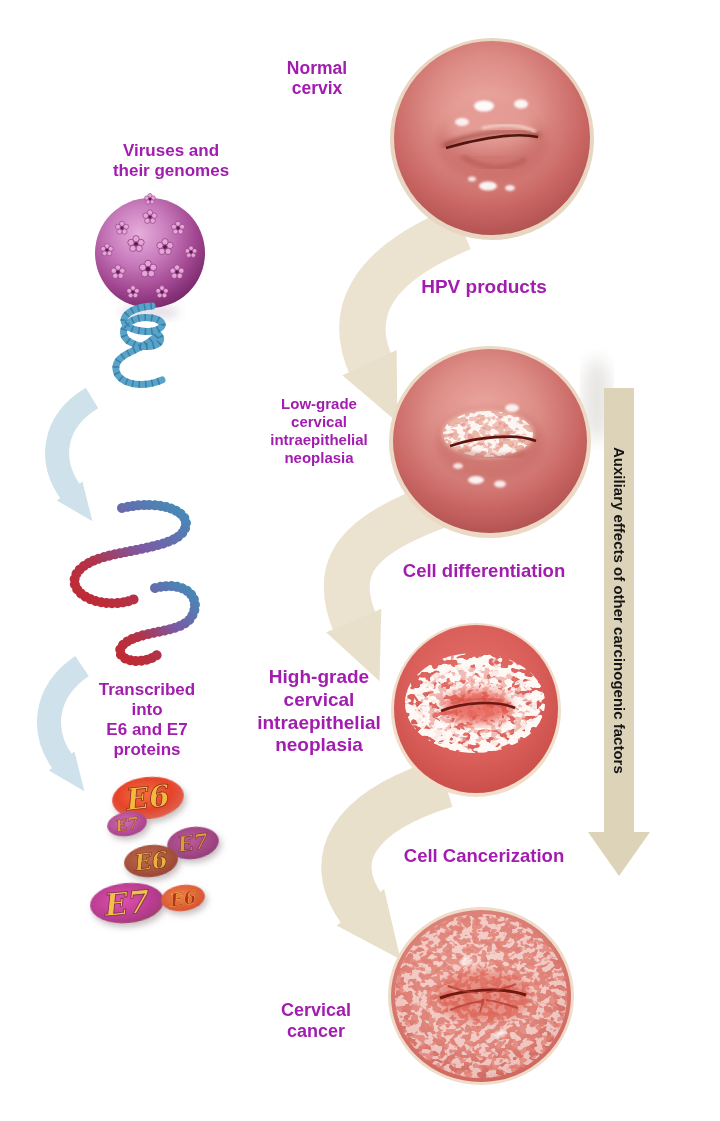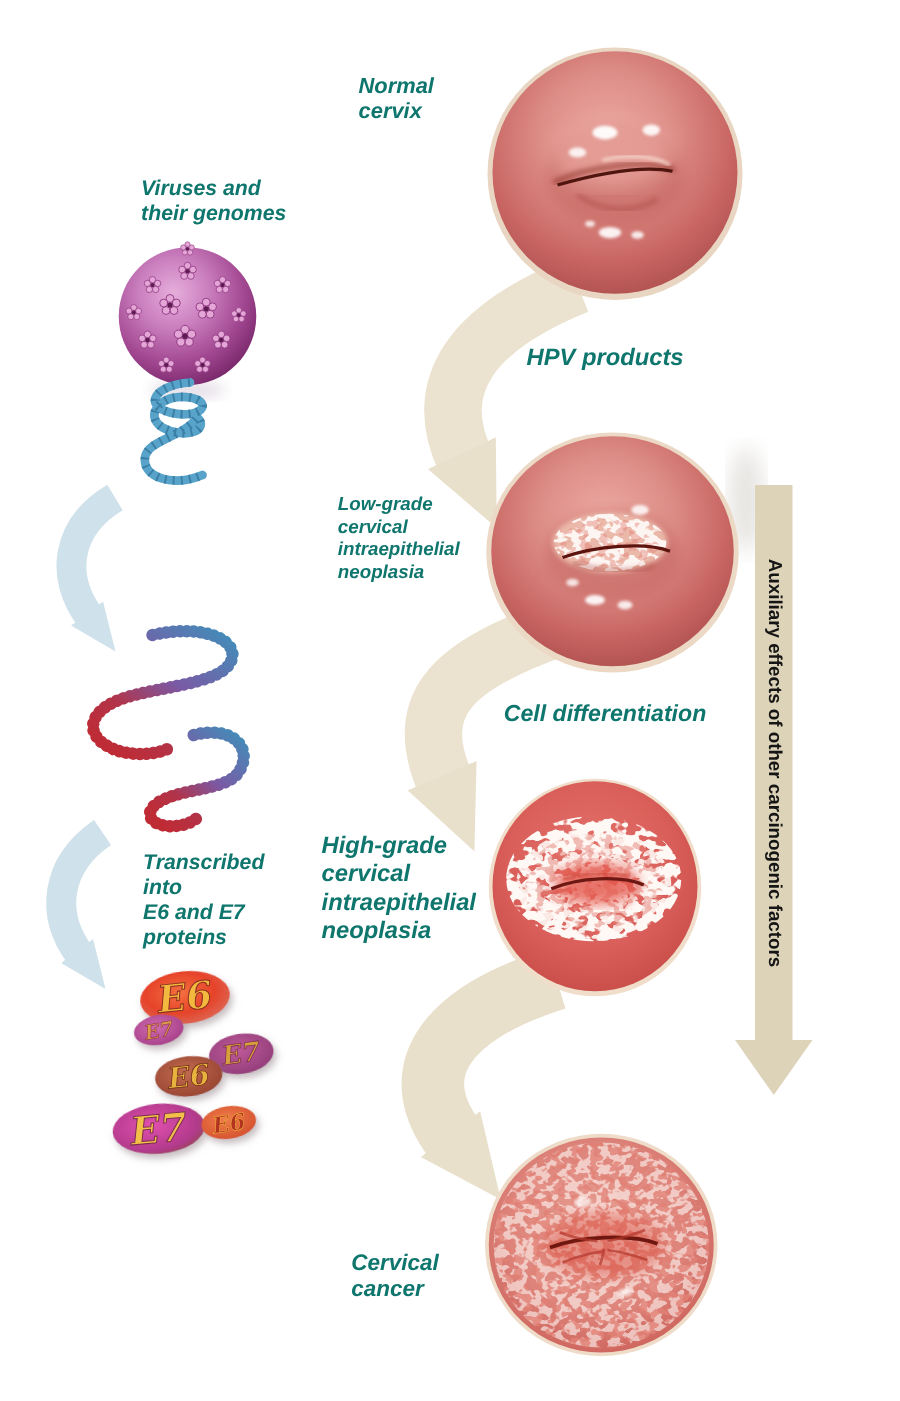--- a/index.html
+++ b/index.html
@@ -1,26 +1,26 @@
 <!DOCTYPE html>
 <html><head>
 <meta charset="utf-8">
 <style>
   html,body{margin:0;padding:0;background:#fff;}
   .stage{position:relative;width:720px;height:1121px;background:#ffffff;overflow:hidden;
          font-family:"Liberation Sans",sans-serif;}
   svg{position:absolute;left:0;top:0;}
-  .lbl{position:absolute;transform:translateX(-50%);font-weight:bold;
-       color:#0f766e;white-space:pre-line;font-style:italic;}
+  .lbl{position:absolute;transform:translateX(-50%);text-align:center;font-weight:bold;
+       color:#a21caf;white-space:pre-line;}
   #lbl-normal{left:317px;top:58px;font-size:17.5px;line-height:1.17;}
   #lbl-viruses{left:155px;top:141px;font-size:17px;line-height:1.17;margin-left:16px;}
   #lbl-viral{left:150px;top:407px;font-size:17px;line-height:1.2;}
   #lbl-lowgrade{left:319px;top:395px;font-size:15px;line-height:1.2;}
   #lbl-highgrade{left:319px;top:666px;font-size:19px;line-height:1.2;}
-  #lbl-transcribed{left:147px;top:680px;font-size:17px;line-height:1.18;margin-left:16px;}
+  #lbl-transcribed{left:147px;top:680px;font-size:17px;line-height:1.18;}
   #lbl-cervcancer{left:316px;top:1000px;font-size:18px;line-height:1.17;}
   #lbl-hpv{left:484px;top:276px;font-size:19px;white-space:nowrap;}
   #lbl-celldiff{left:484px;top:560px;font-size:18.5px;white-space:nowrap;}
   #lbl-cellcanc{left:484px;top:845px;font-size:18.5px;white-space:nowrap;}
   
   #aux-arrow{position:absolute;left:604px;top:388px;width:30px;height:444px;background:#ddd3b8;}
   #aux-arrow .head{position:absolute;top:444px;left:-16px;width:0;height:0;
       border-left:31px solid transparent;border-right:31px solid transparent;
       border-top:44px solid #ddd3b8;}
   #aux-arrow .vtext{position:absolute;top:0;left:0;width:30px;height:444px;
@@ -295,20 +295,21 @@
 neoplasia</div>
 <div class="lbl" id="lbl-celldiff">Cell differentiation</div>
 <div class="lbl" id="lbl-highgrade">High-grade
 cervical
 intraepithelial
 neoplasia</div>
 <div class="lbl" id="lbl-transcribed">Transcribed
 into
 E6 and E7
 proteins</div>
+<div class="lbl" id="lbl-cellcanc">Cell Cancerization</div>
 <div class="lbl" id="lbl-cervcancer">Cervical
 cancer</div>
 
 <div id="aux-arrow">
   <div class="head"></div>
   <div class="vtext">Auxiliary effects of other carcinogenic factors</div>
 </div>
 
 </div>
 

